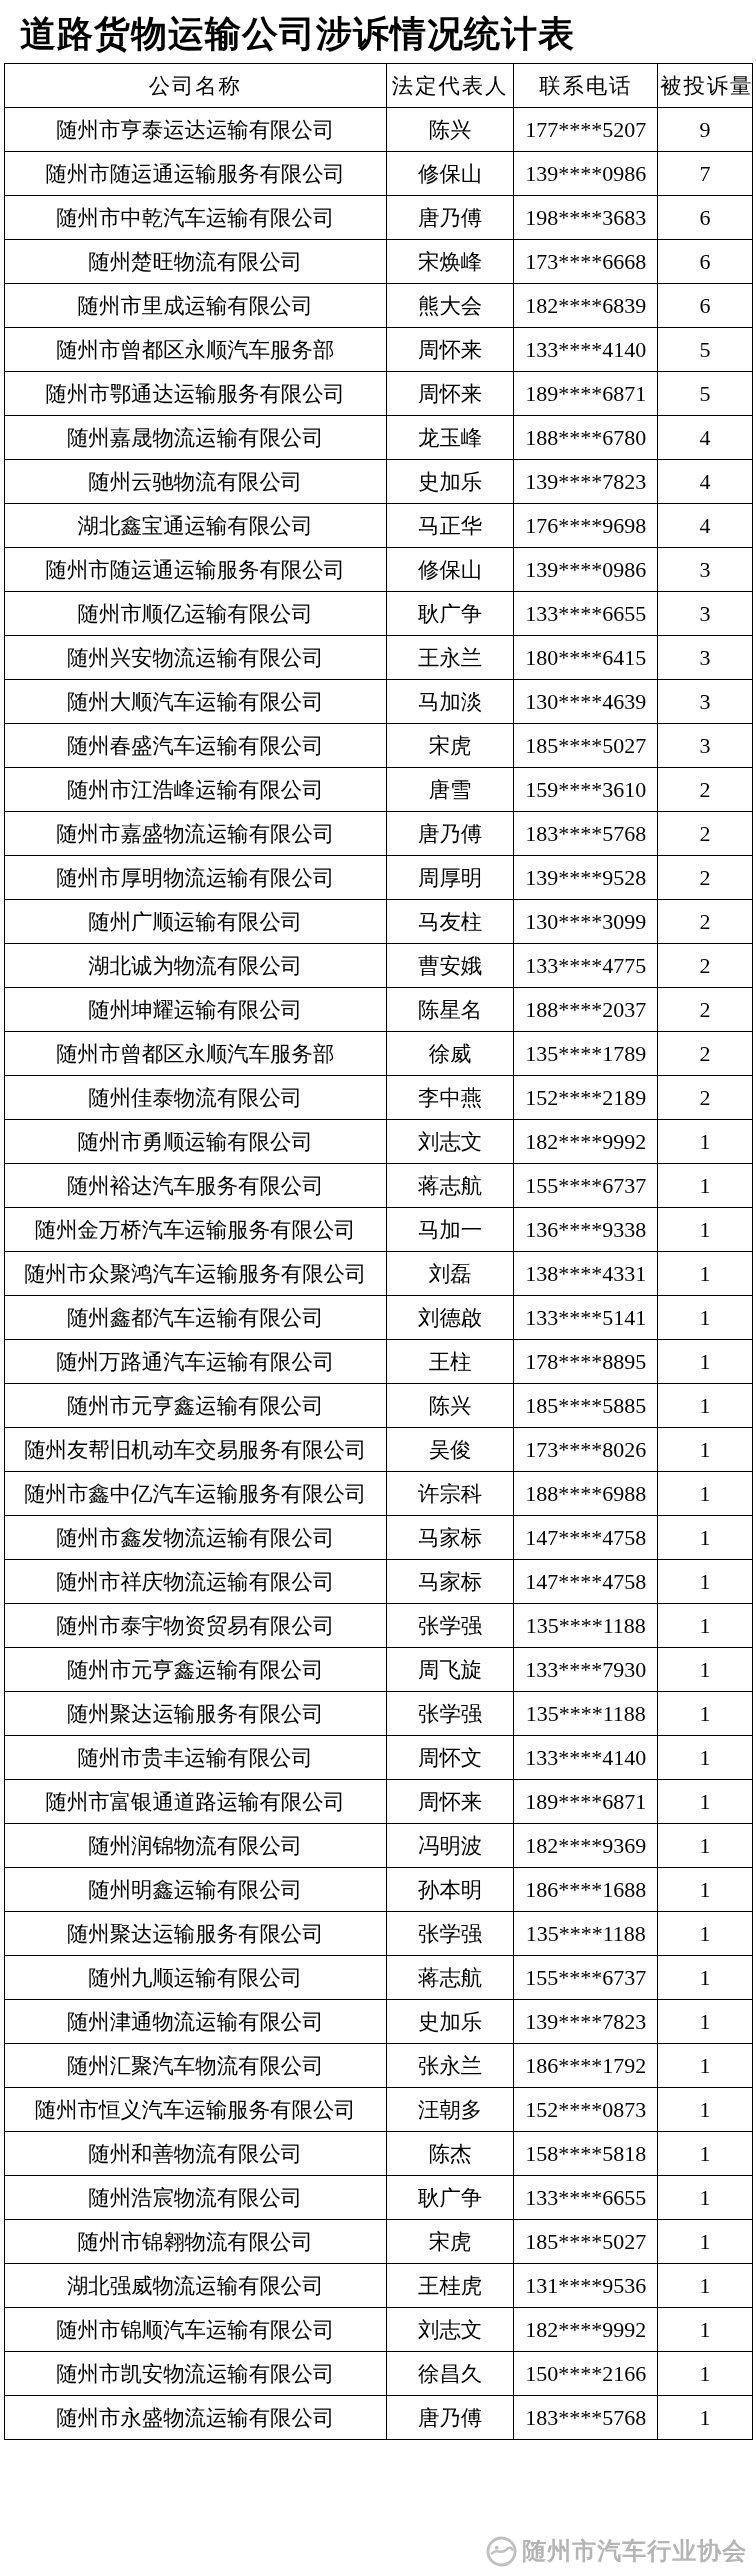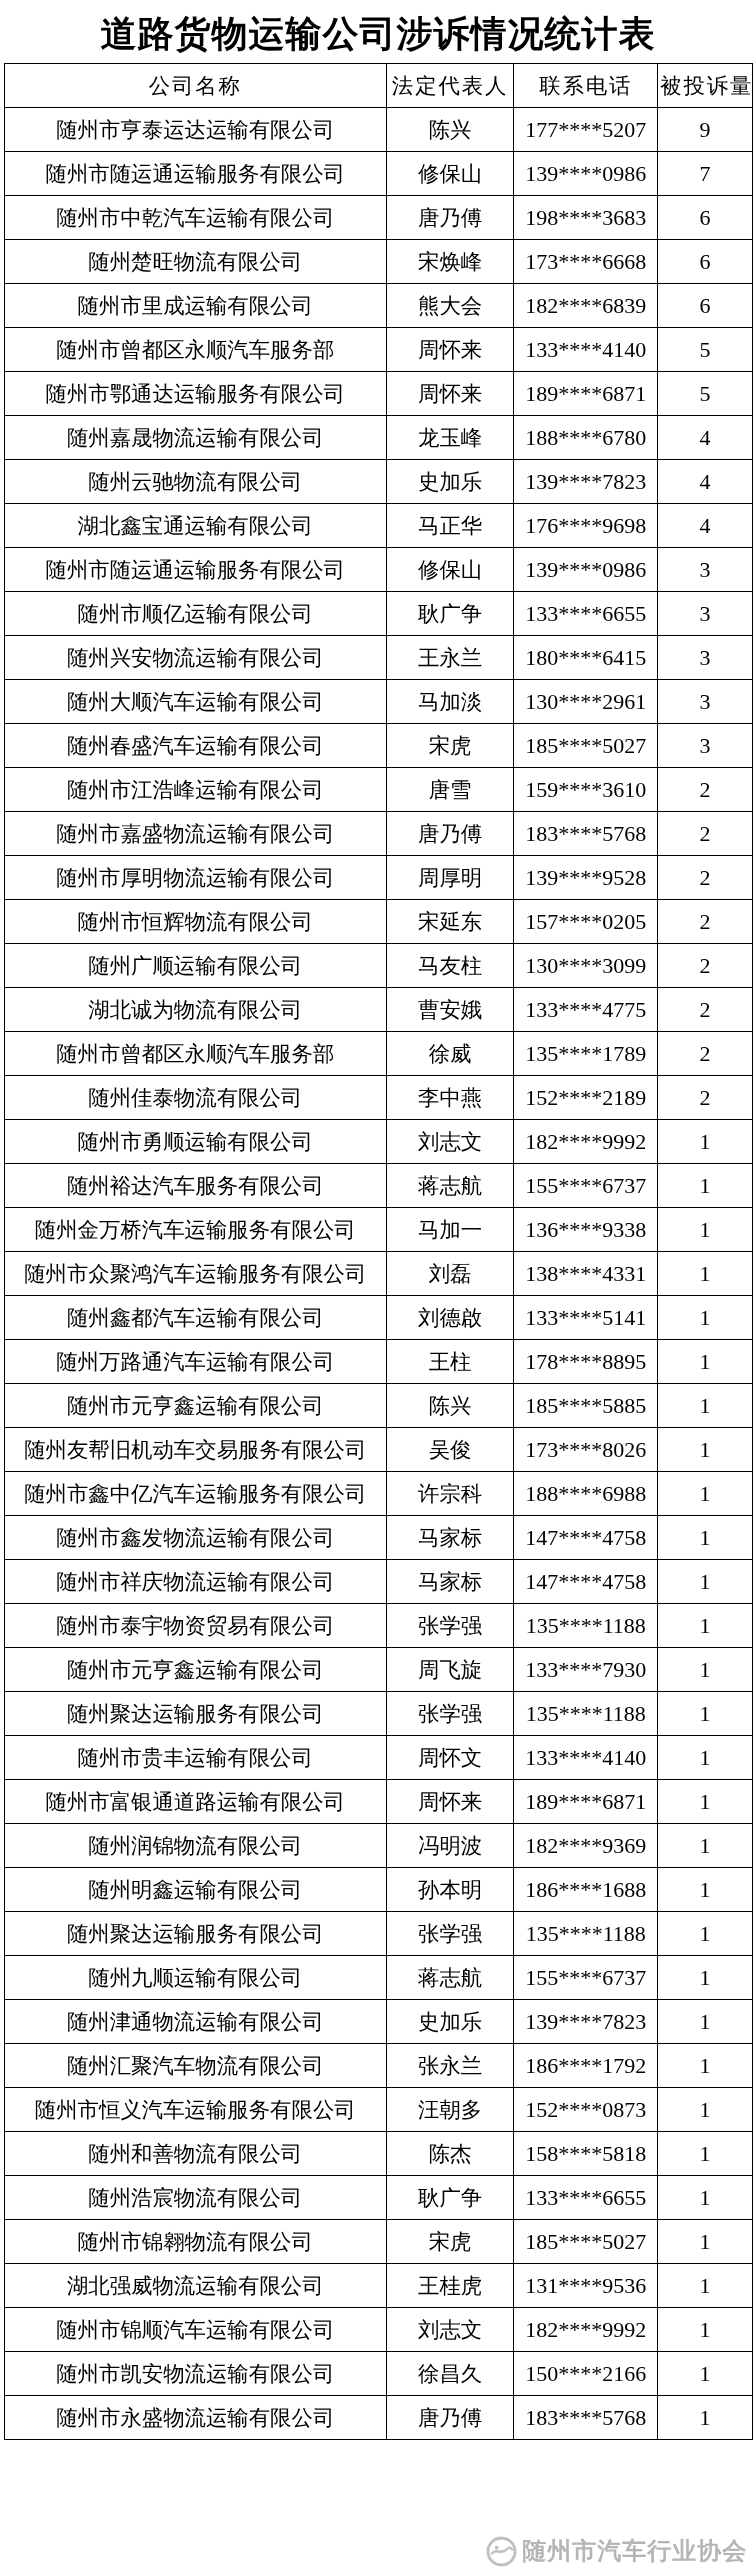--- a/index.html
+++ b/index.html
@@ -11,24 +11,24 @@
     position: relative;
     width: 756px;
     min-height: 2576px;
     font-family: "Liberation Serif", "DejaVu Serif", serif;
     color: #000000;
   }
   .page-title {
     padding-top: 9.7px;
     height: 63px;
     box-sizing: border-box;
-    text-align: center;
     font-size: 36px;
     font-weight: bold;
     letter-spacing: 1px;
+    padding-left: 20px;
   }
   table.stats-table {
     border-collapse: collapse;
     table-layout: fixed;
     width: 749px;
     margin: 0 auto;
   }
   .stats-table th, .stats-table td {
     border: 1.9px solid #000000;
     height: 41px;
@@ -166,21 +166,21 @@
       </tr>
       <tr>
         <td>随州兴安物流运输有限公司</td>
         <td>王永兰</td>
         <td class="num">180****6415</td>
         <td class="num">3</td>
       </tr>
       <tr>
         <td>随州大顺汽车运输有限公司</td>
         <td>马加淡</td>
-        <td class="num">130****2961</td>
+        <td class="num">130****4639</td>
         <td class="num">3</td>
       </tr>
       <tr>
         <td>随州春盛汽车运输有限公司</td>
         <td>宋虎</td>
         <td class="num">185****5027</td>
         <td class="num">3</td>
       </tr>
       <tr>
         <td>随州市江浩峰运输有限公司</td>
@@ -194,35 +194,35 @@
         <td class="num">183****5768</td>
         <td class="num">2</td>
       </tr>
       <tr>
         <td>随州市厚明物流运输有限公司</td>
         <td>周厚明</td>
         <td class="num">139****9528</td>
         <td class="num">2</td>
       </tr>
       <tr>
-        <td>随州市恒辉物流有限公司</td>
-        <td>宋延东</td>
-        <td class="num">157****0205</td>
-        <td class="num">2</td>
-      </tr>
-      <tr>
         <td>随州广顺运输有限公司</td>
         <td>马友柱</td>
         <td class="num">130****3099</td>
         <td class="num">2</td>
       </tr>
       <tr>
         <td>湖北诚为物流有限公司</td>
         <td>曹安娥</td>
         <td class="num">133****4775</td>
+        <td class="num">2</td>
+      </tr>
+      <tr>
+        <td>随州坤耀运输有限公司</td>
+        <td>陈星名</td>
+        <td class="num">188****2037</td>
         <td class="num">2</td>
       </tr>
       <tr>
         <td>随州市曾都区永顺汽车服务部</td>
         <td>徐威</td>
         <td class="num">135****1789</td>
         <td class="num">2</td>
       </tr>
       <tr>
         <td>随州佳泰物流有限公司</td>

